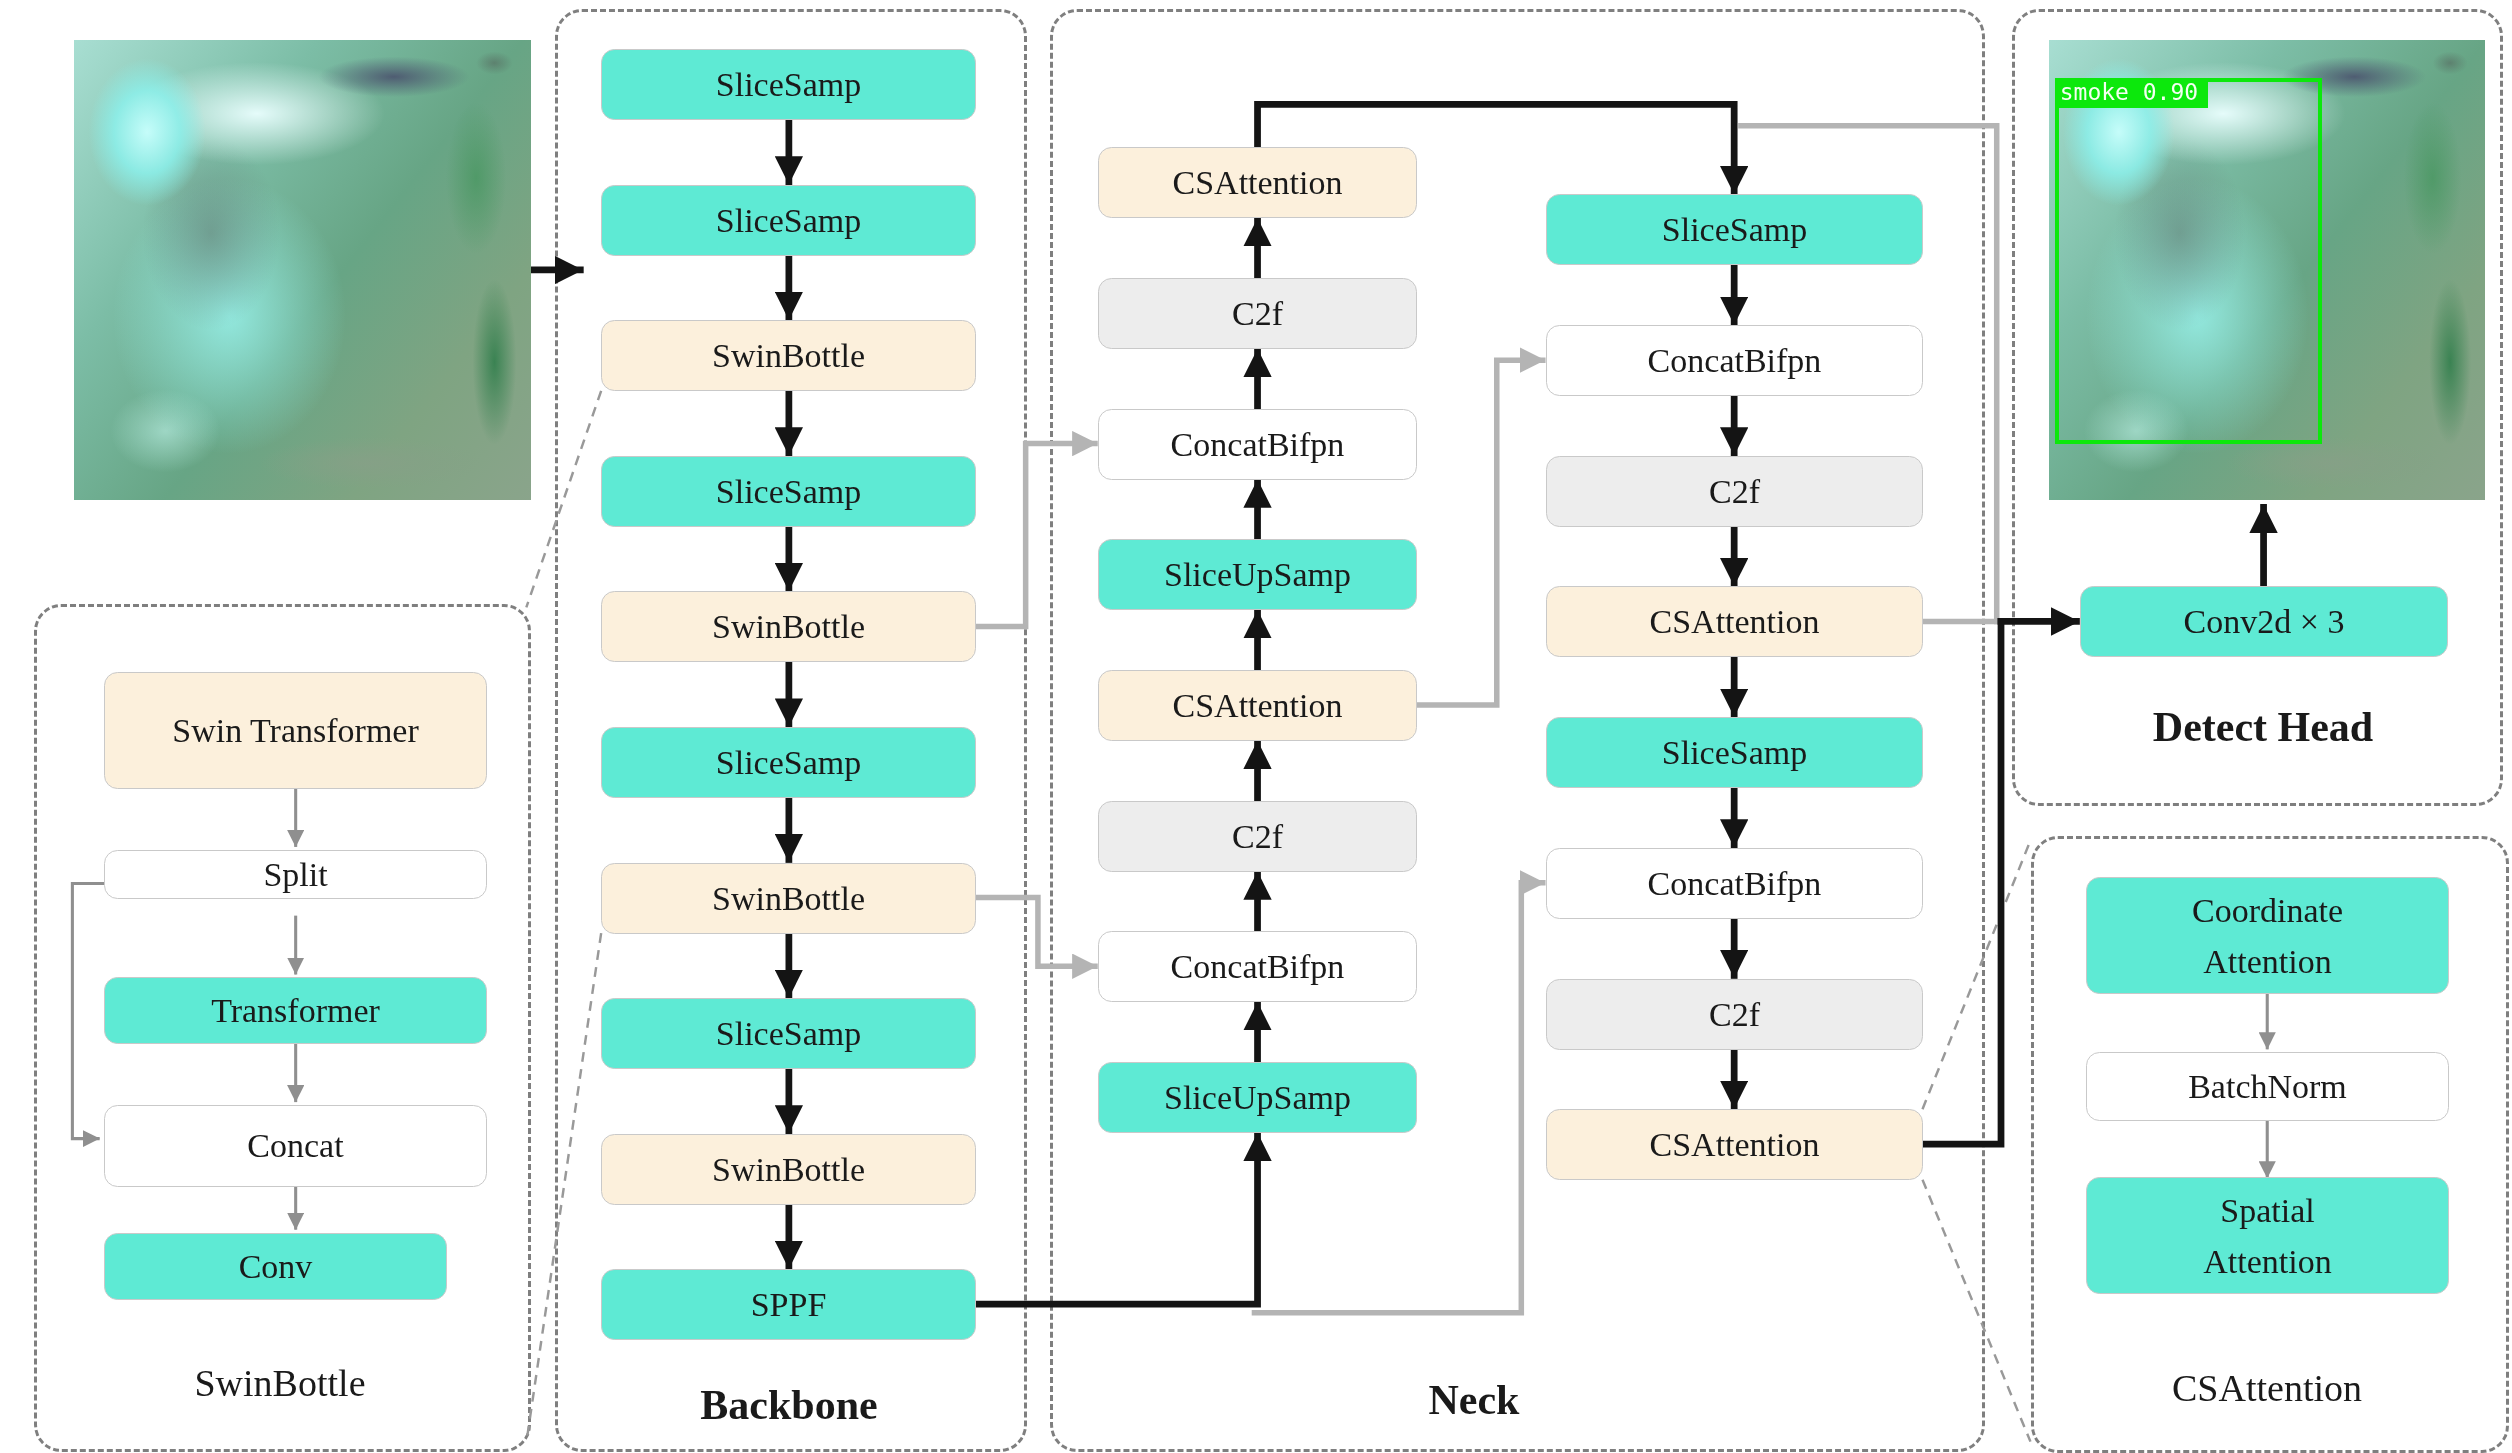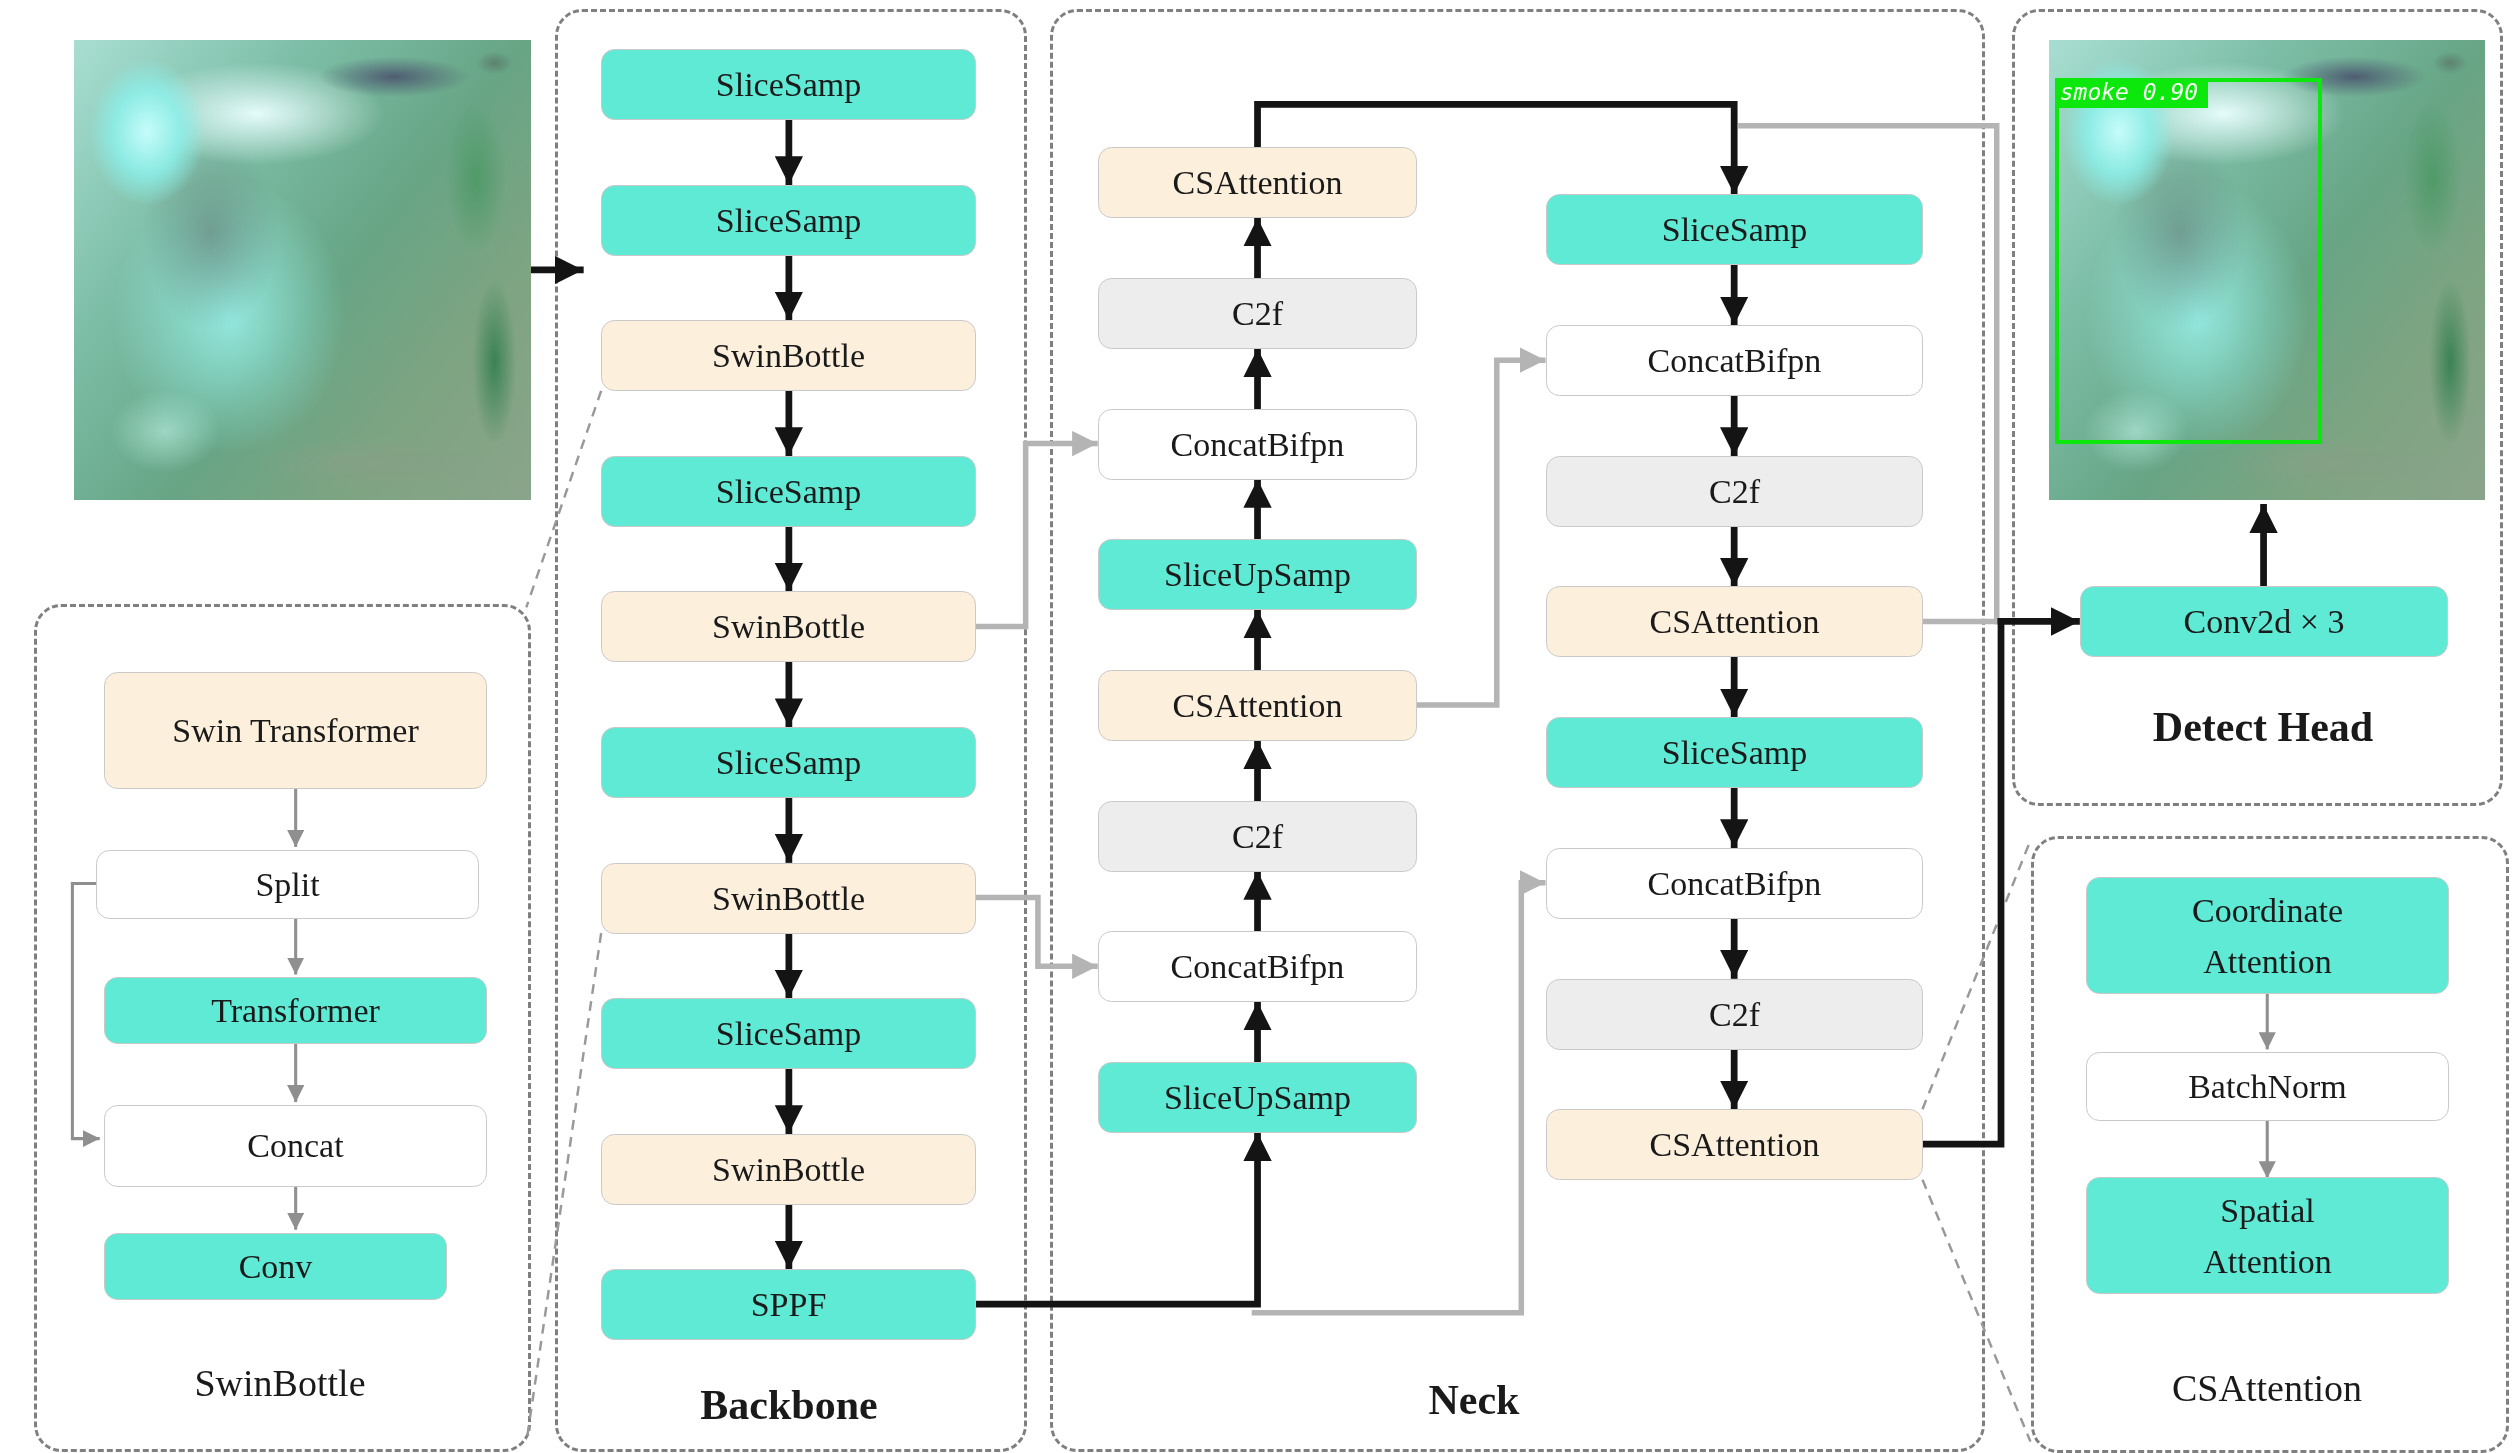--- a/index.html
+++ b/index.html
@@ -20,21 +20,21 @@
       radial-gradient(closest-side at 70% 8%, rgba(77,88,112,.95), rgba(77,88,112,0) 55%),
       radial-gradient(closest-side at 92% 5%, rgba(90,120,105,.8), rgba(90,120,105,0) 50%),
       radial-gradient(closest-side at 16% 20%, rgba(200,255,253,.95), rgba(140,240,235,.85) 45%, rgba(120,220,215,0) 80%),
       radial-gradient(closest-side at 40% 16%, rgba(235,255,255,.95), rgba(160,245,240,0) 70%),
       radial-gradient(closest-side at 30% 42%, rgba(95,115,108,.5), rgba(95,115,108,0) 50%),
       radial-gradient(closest-side at 34% 60%, rgba(150,238,230,.9), rgba(150,238,230,0) 75%),
       radial-gradient(closest-side at 20% 85%, rgba(170,225,210,.8), rgba(170,225,210,0) 60%),
       radial-gradient(closest-side at 88% 30%, rgba(70,150,95,.75), rgba(70,150,95,0) 55%),
       radial-gradient(closest-side at 92% 70%, rgba(46,125,74,.85), rgba(46,125,74,0) 60%),
       radial-gradient(closest-side at 65% 92%, rgba(134,160,135,.9), rgba(134,160,135,0) 70%),
-      linear-gradient(128deg,#a8ded2 0%,#7cbda6 30%,#67a585 55%,#7fa482 78%,#8aa48b 100%); font-style: italic;}
+      linear-gradient(128deg,#a8ded2 0%,#7cbda6 30%,#67a585 55%,#7fa482 78%,#8aa48b 100%);}
   .bbox{position:absolute;border:4.3px solid #0ce80c;box-sizing:border-box;}
   .bbox-label{position:absolute;left:-4.3px;top:-4.3px;background:#0ce80c;color:#f4fff2;
       font-family:"DejaVu Sans Mono",monospace;font-size:23px;line-height:1.15;padding:1.2px 9.8px 2.5px 4.9px;white-space:nowrap;}
   .two-line{line-height:1.5;}
 </style>
 </head>
 <body>
 
 <div class="container" style="left:34px;top:604px;width:491px;height:842px"></div>
 <div class="container" style="left:555px;top:9.2px;width:466px;height:1437px"></div>
@@ -208,21 +208,21 @@
   </div>
 </div>
 <div class="node blue" style="left:2080px;top:586px;width:368px;height:71px">
     <span>Conv2d × 3</span>
   </div>
 <div class="section-label" style="left:2263px;top:727px">Detect Head</div>
 
 <div class="node cream two-line" style="left:104px;top:672px;width:383px;height:117px;padding:0 41px">
     <span>Swin Transformer</span>
   </div>
-<div class="node whitef" style="left:96px;top:850px;width:383px;height:69px">
+<div class="node whitef" style="left:104px;top:850px;width:383px;height:49px">
     <span>Split</span>
   </div>
 <div class="node blue" style="left:104px;top:977px;width:383px;height:67px">
     <span>Transformer</span>
   </div>
 <div class="node whitef" style="left:104px;top:1105px;width:383px;height:82px">
     <span>Concat</span>
   </div>
 <div class="node blue" style="left:104px;top:1233px;width:343px;height:67px">
     <span>Conv</span>

